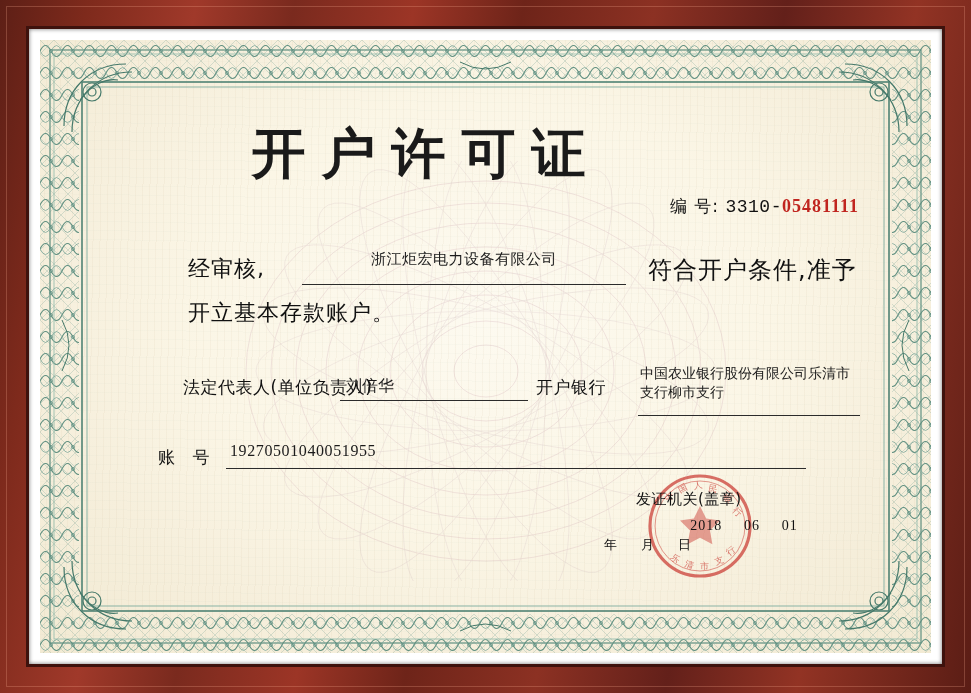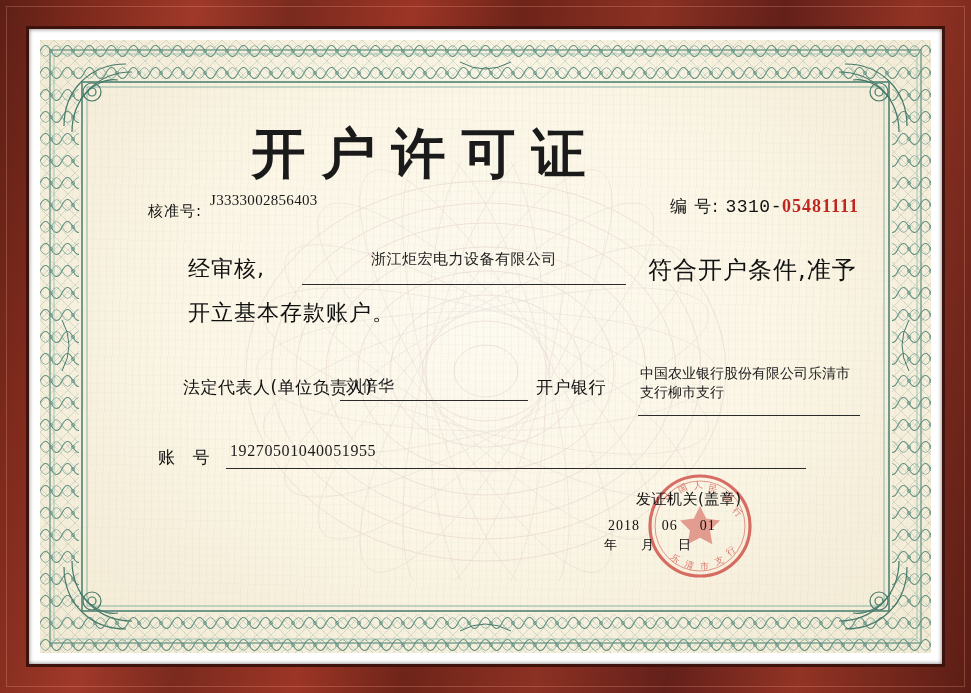--- a/index.html
+++ b/index.html
@@ -317,20 +317,21 @@
     letter-spacing: 0.5px;
     margin-left: 36px;
   }
   .date-row {
     margin-top: 8px;
     margin-left: 8px;
     font-family: "DejaVu Sans", sans-serif;
     font-size: 14px;
     color: #111;
     letter-spacing: 1px;
+    text-align: center;
   }
   .date-row .dv {
     font-family: "Liberation Serif", serif;
     letter-spacing: 1px;
   }
   .date-units {
     margin-top: 2px;
     margin-left: 4px;
     font-family: "DejaVu Sans", sans-serif;
     font-size: 13px;
@@ -450,24 +451,20 @@
         <path d="M420 591 q25 -14 51 0"></path>
         <path d="M22 280 q14 25 0 51"></path>
         <path d="M869 280 q-14 25 0 51"></path>
       </g>
     </svg>
 
     <div class="content">
 
       <div class="title">开户许可证</div>
 
-      <div class="row-approval">
-        <span class="lbl-approval">核准号:</span>
-        <span class="val-approval">J3333002856403</span>
-      </div>
 
       <div class="row-serial">
         <span>编 号:</span>
         <span class="serial-num">3310-</span><span class="serial-red">05481111</span>
       </div>
 
       <div class="para1">
         <span class="p1-a">经审核,</span>
         <span class="p1-company-wrap">
           <span class="p1-company">浙江炬宏电力设备有限公司</span>

